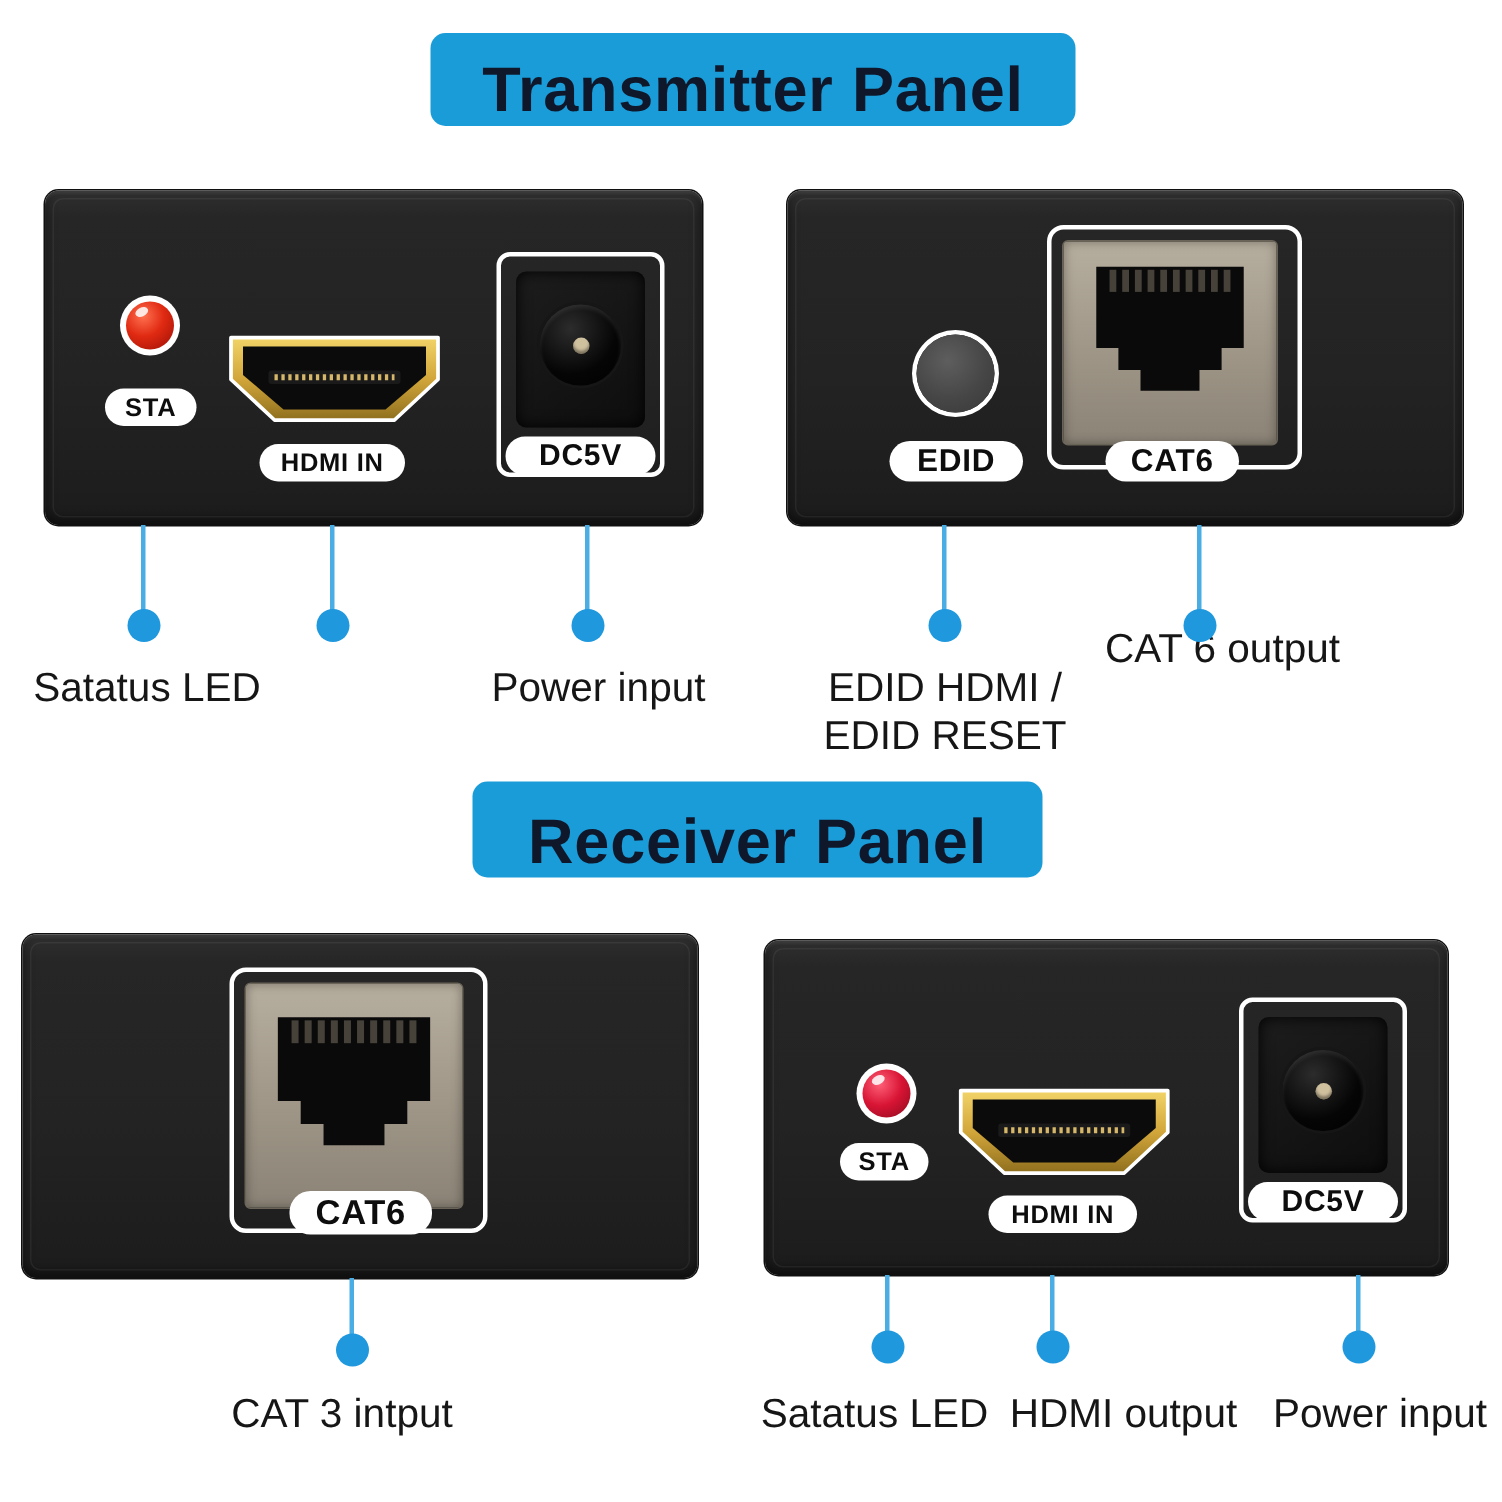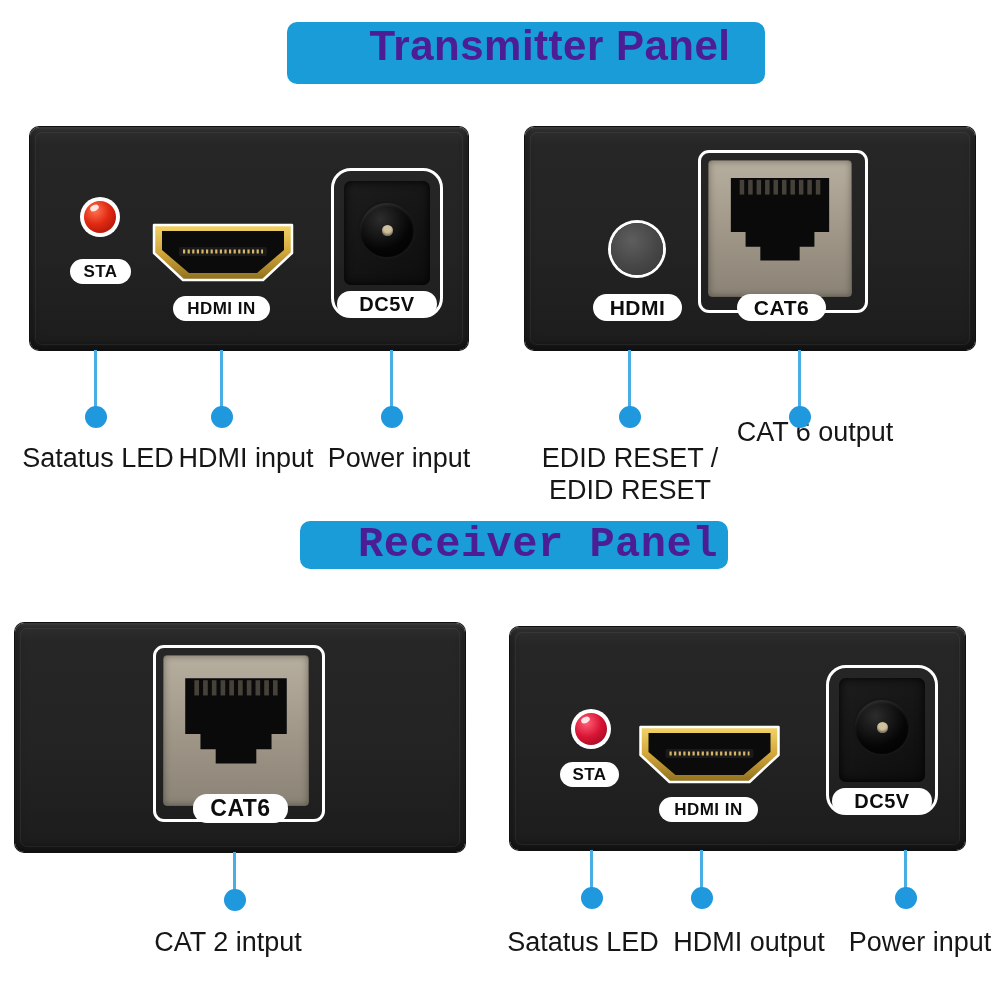--- a/index.html
+++ b/index.html
@@ -2,23 +2,23 @@
 <html><head>
 <meta charset="utf-8">
 <style>
   html,body{margin:0;padding:0;background:#ffffff;}
   .canvas{
     position:relative;width:1001px;height:1001px;background:#ffffff;overflow:hidden;
     font-family:"Liberation Sans", sans-serif;
   }
   
   .banner{
-    position:absolute;display:flex;align-items:flex-start;justify-content:center;
-    background:#1a9cd9;border-radius:10px;color:#4c1d95;
-    font-size:42px;font-weight:bold;letter-spacing:0.5px;padding-left:48px;
+    position:absolute;display:flex;align-items:flex-end;justify-content:center;
+    background:#1a9cd9;border-radius:10px;color:#0f172a;
+    font-size:42px;font-weight:bold;letter-spacing:0.5px;
   }
   
   .panel{
     position:absolute;border-radius:9px;
     background:linear-gradient(180deg,#2f2f2f 0%,#262626 8%,#232323 55%,#1c1c1c 100%);
     box-shadow:inset 0 2px 2px rgba(255,255,255,0.08), inset 0 -4px 8px rgba(0,0,0,0.55), 0 0 0 1px #101010;
   }
   .panel::before{
     content:"";position:absolute;inset:5px;border:1px solid rgba(255,255,255,0.06);
     border-radius:7px;pointer-events:none;
@@ -40,21 +40,21 @@
     content:"";position:absolute;left:6px;top:4px;width:9px;height:6px;border-radius:50%;
     background:rgba(255,255,255,0.85);transform:rotate(-25deg);
   }
   
   .edid-btn{
     position:absolute;width:52px;height:52px;border-radius:50%;
     background:radial-gradient(circle at 40% 34%, #5e5e5e 0%, #464646 55%, #383838 100%);
     box-shadow:0 0 0 3px #ffffff;z-index:2;
   }
   
-  .dc-outline{position:absolute;border:3px solid #ffffff;border-radius:20px;z-index:2;}
+  .dc-outline{position:absolute;border:3px solid #ffffff;border-radius:9px;z-index:2;}
   .dc-jack{
     position:absolute;left:10px;top:10px;
     background:linear-gradient(145deg,#1d1d1d,#0d0d0d);border-radius:7px;
     box-shadow:inset 0 0 10px #000000;
   }
   .dc-hole{
     position:absolute;border-radius:50%;
     background:radial-gradient(circle at 38% 30%, #2c2c2c 0%, #050505 60%, #000 100%);
     box-shadow:0 0 0 2px #161616, inset 0 2px 3px rgba(255,255,255,0.10);
   }
@@ -114,21 +114,21 @@
         <div class="dc-hole" style="left:16px;top:22px;width:54px;height:54px;">
           <div class="dc-pin" style="left:22px;top:22px;width:11px;height:11px;"></div>
         </div>
       </div>
       <div class="pill" style="left:50%;transform:translateX(-50%);top:120px;width:100px;height:26px;font-size:20px;">DC5V</div>
     </div>
   </div>
 
   <div class="panel" style="left:525px;top:127px;width:450px;height:223px;">
     <div class="edid-btn" style="left:86px;top:96px;"></div>
-    <div class="pill" style="left:68px;top:167px;width:89px;height:27px;font-size:21px;">HDMI</div>
+    <div class="pill" style="left:68px;top:167px;width:89px;height:27px;font-size:21px;">EDID</div>
 
     <div class="rj-outline" style="left:173px;top:23px;width:164px;height:157px;">
       <div class="rj-metal" style="width:142px;height:135px;">
         <svg width="128" height="116" viewBox="0 0 130 118">
           <path d="M15,7 L115,7 L115,62 L100,62 L100,77 L85,77 L85,91 L45,91 L45,77 L30,77 L30,62 L15,62 Z" fill="#0a0a0a"></path>
           <g fill="#46423a">
             <rect x="24" y="9" width="4.6" height="15"></rect>
               <rect x="32.6" y="9" width="4.6" height="15"></rect>
             <rect x="41.2" y="9" width="4.6" height="15"></rect>
               <rect x="49.8" y="9" width="4.6" height="15"></rect>
@@ -144,38 +144,37 @@
     </div>
     <div class="pill" style="left:212px;top:167px;width:89px;height:27px;font-size:21px;">CAT6</div>
   </div>
 
   <div class="callout-line" style="left:94px;top:350px;height:58px;"></div>
   <div class="callout-dot" style="left:85px;top:406px;"></div>
   <div class="callout-label" style="left:98px;top:442px;">Satatus LED</div>
 
   <div class="callout-line" style="left:220px;top:350px;height:58px;"></div>
   <div class="callout-dot" style="left:211px;top:406px;"></div>
-  <div class="callout-label" style="left:246px;top:442px;">HDMI input</div>
 
   <div class="callout-line" style="left:390px;top:350px;height:58px;"></div>
   <div class="callout-dot" style="left:381px;top:406px;"></div>
   <div class="callout-label" style="left:399px;top:442px;">Power input</div>
 
   <div class="callout-line" style="left:628px;top:350px;height:58px;"></div>
   <div class="callout-dot" style="left:619px;top:406px;"></div>
   <div class="callout-label" style="left:630px;top:442px;">
-    <span style="display:block;">EDID RESET /</span>
+    <span style="display:block;">EDID HDMI /</span>
     <span style="display:block;">EDID RESET</span>
   </div>
 
   <div class="callout-line" style="left:798px;top:350px;height:58px;"></div>
   <div class="callout-dot" style="left:789px;top:406px;"></div>
   <div class="callout-label" style="left:815px;top:416px;">CAT 6 output</div>
 
-  <div class="banner" style="left:300px;top:521px;width:380px;height:48px;font-family:Liberation Mono, monospace;">
+  <div class="banner" style="left:315px;top:521px;width:380px;height:64px;">
     <span>Receiver Panel</span>
   </div>
 
   <div class="panel" style="left:15px;top:623px;width:450px;height:229px;">
     <div class="rj-outline" style="left:138px;top:22px;width:166px;height:171px;">
       <div class="rj-metal" style="width:144px;height:149px;">
         <svg width="132" height="128" viewBox="0 0 130 118">
           <path d="M15,7 L115,7 L115,62 L100,62 L100,77 L85,77 L85,91 L45,91 L45,77 L30,77 L30,62 L15,62 Z" fill="#0a0a0a"></path>
           <g fill="#46423a">
             <rect x="24" y="9" width="4.6" height="15"></rect>
@@ -214,21 +213,21 @@
         <div class="dc-hole" style="left:16px;top:22px;width:54px;height:54px;">
           <div class="dc-pin" style="left:22px;top:22px;width:11px;height:11px;"></div>
         </div>
       </div>
       <div class="pill" style="left:50%;transform:translateX(-50%);top:120px;width:100px;height:26px;font-size:20px;">DC5V</div>
     </div>
   </div>
 
   <div class="callout-line" style="left:233px;top:852px;height:40px;"></div>
   <div class="callout-dot" style="left:224px;top:889px;"></div>
-  <div class="callout-label" style="left:228px;top:926px;">CAT 2 intput</div>
+  <div class="callout-label" style="left:228px;top:926px;">CAT 3 intput</div>
 
   <div class="callout-line" style="left:590px;top:850px;height:40px;"></div>
   <div class="callout-dot" style="left:581px;top:887px;"></div>
   <div class="callout-label" style="left:583px;top:926px;">Satatus LED</div>
 
   <div class="callout-line" style="left:700px;top:850px;height:40px;"></div>
   <div class="callout-dot" style="left:691px;top:887px;"></div>
   <div class="callout-label" style="left:749px;top:926px;">HDMI output</div>
 
   <div class="callout-line" style="left:904px;top:850px;height:40px;"></div>

